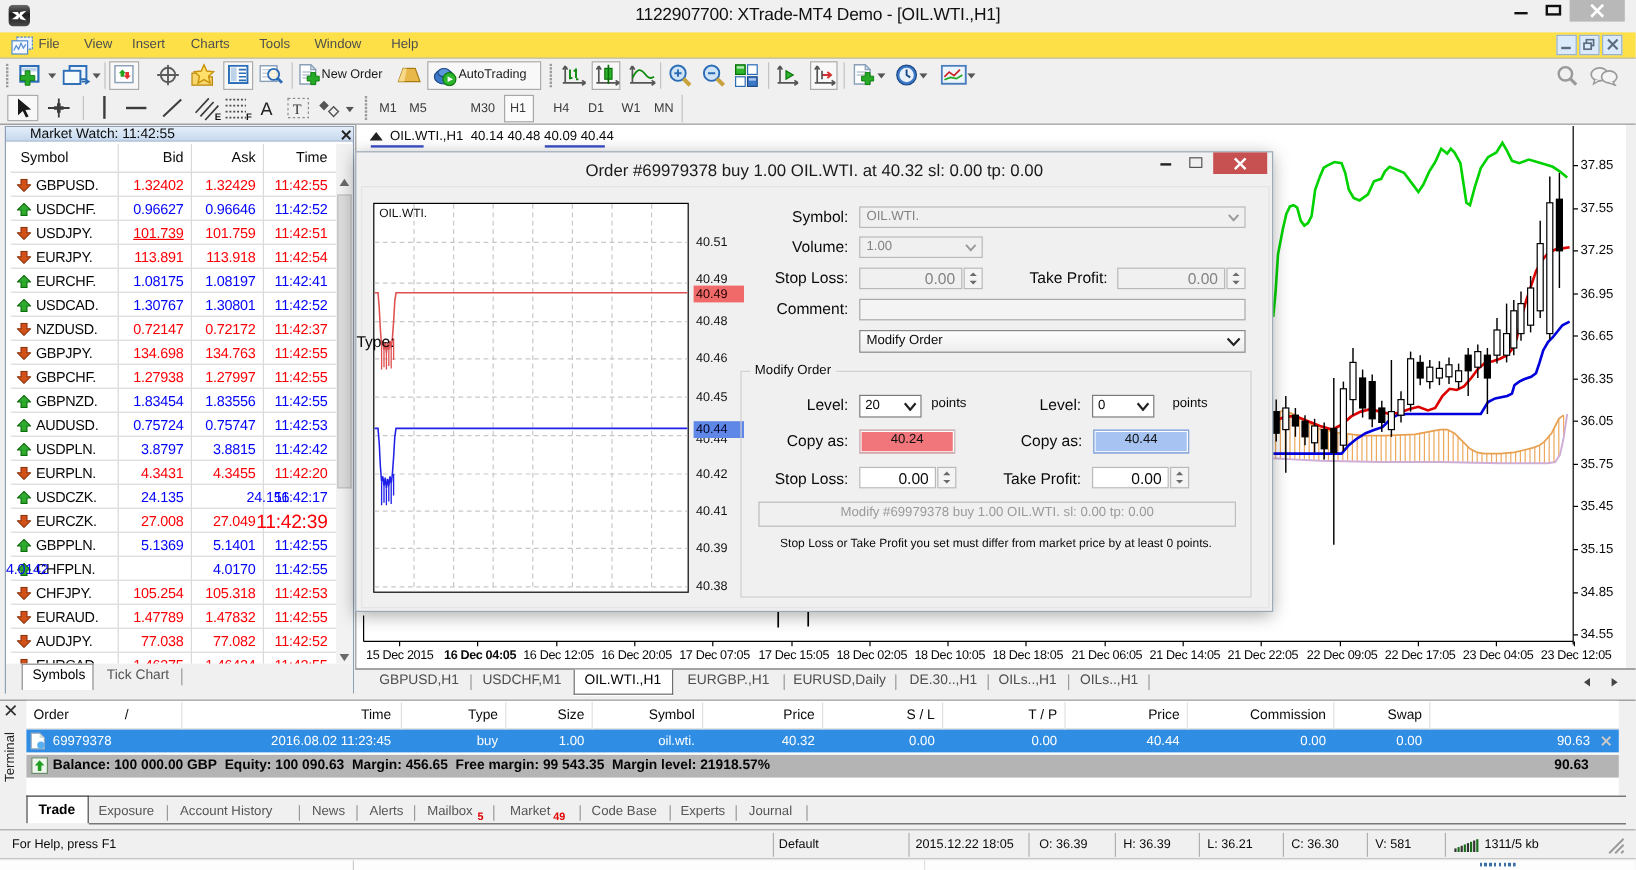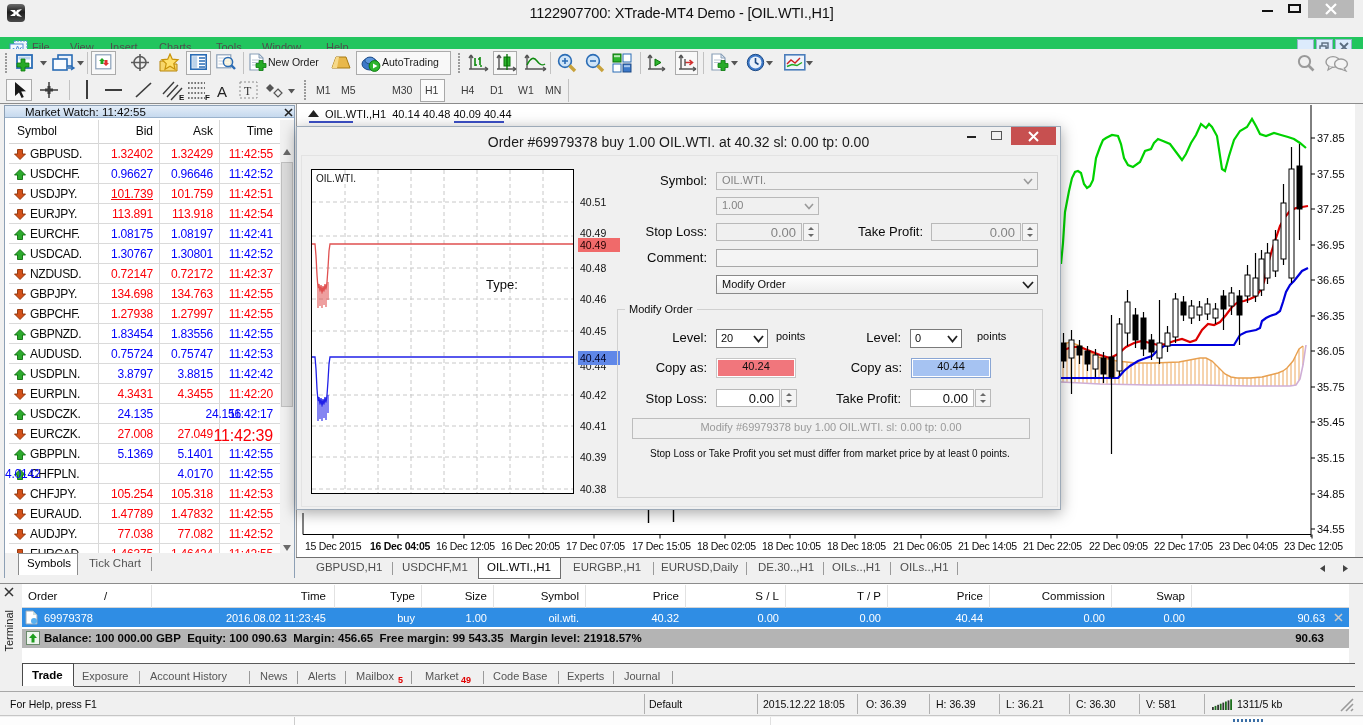--- a/index.html
+++ b/index.html
@@ -23,21 +23,21 @@
       <path d="M3 6 L8 6 L9 8 L10 6 L15 5 L11 9 L15 13 L10 12 L9 10 L8 12 L3 12 L7 9 Z" fill="#fff"></path>
     </svg>
 <div class="tx" style="left:0;right:0;top:5px;text-align:center;font-size:14.5px;letter-spacing:-0.2px;color:#101010;">1122907700: XTrade-MT4 Demo - [OIL.WTI.,H1]</div>
 <div class="abs" style="left:1262px;top:10px;width:11px;height:2px;background:#111;"></div>
 <div class="abs" style="left:1288px;top:4px;width:13px;height:9px;border:2px solid #111;"></div>
 <div class="abs" style="left:1308px;top:0;width:46px;height:18px;background:#b8b8b8;"></div>
 <svg class="abs" style="left:1325px;top:3px;" width="12" height="12">
       <path d="M1 1 L11 11 M11 1 L1 11" stroke="#fff" stroke-width="2.2"></path>
     </svg>
 </div>
-<div class="abs" style="left:0;top:37px;width:1363px;height:22px;background:#22c55e;border-bottom:1px solid #b3b3b3;">
+<div class="abs" style="left:0;top:27px;width:1363px;height:22px;background:#fde047;border-bottom:1px solid #b3b3b3;">
 <svg class="abs" style="left:9px;top:3px;" width="19" height="17">
       <rect x="5" y="1" width="13" height="10" fill="#eef4fb" stroke="#4f8ad2" stroke-dasharray="2 1"></rect>
       <rect x="1" y="4" width="13" height="11" fill="#f6fafe" stroke="#4f8ad2"></rect>
       <path d="M2.5 12 l2 -4 l2 3 l2 -5 l2 4 l2 -3" stroke="#4f8ad2" fill="none"></path>
     </svg>
 <div class="tx" style="left:32px;top:4px;font-size:11px;color:#4e4e4e;">File</div>
 <div class="tx" style="left:70px;top:4px;font-size:11px;color:#4e4e4e;">View</div>
 <div class="tx" style="left:110px;top:4px;font-size:11px;color:#4e4e4e;">Insert</div>
 <div class="tx" style="left:159px;top:4px;font-size:11px;color:#4e4e4e;">Charts</div>
 <div class="tx" style="left:216px;top:4px;font-size:11px;color:#4e4e4e;">Tools</div>
@@ -657,23 +657,24 @@
 <div class="tx" style="left:283px;top:233px;font-size:10.5px;color:#111;">40.44</div>
 <div class="tx" style="left:283px;top:262px;font-size:10.5px;color:#111;">40.42</div>
 <div class="tx" style="left:283px;top:293px;font-size:10.5px;color:#111;">40.41</div>
 <div class="tx" style="left:283px;top:324px;font-size:10.5px;color:#111;">40.39</div>
 <div class="tx" style="left:283px;top:356px;font-size:10.5px;color:#111;">40.38</div>
 <div class="abs" style="left:281px;top:111px;width:42px;height:14px;background:#f06a6a;"></div>
 <div class="tx" style="left:283px;top:112px;font-size:10.5px;color:#200000;">40.49</div>
 <div class="abs" style="left:281px;top:224px;width:42px;height:14px;background:#5f87e8;"></div>
 <div class="tx" style="left:283px;top:225px;font-size:10.5px;color:#000020;">40.44</div>
 <div class="tx" style="left:0;top:46px;width:410px;text-align:right;font-size:13px;color:#0a0a0a;">Symbol:</div>
+<div class="tx" style="left:0;top:71px;width:410px;text-align:right;font-size:13px;color:#0a0a0a;">Volume:</div>
 <div class="tx" style="left:0;top:97px;width:410px;text-align:right;font-size:13px;color:#0a0a0a;">Stop Loss:</div>
 <div class="tx" style="left:0;top:123px;width:410px;text-align:right;font-size:13px;color:#0a0a0a;">Comment:</div>
-<div class="tx" style="left:0;top:150px;width:410px;text-align:center;font-size:13px;color:#0a0a0a;">Type:</div>
+<div class="tx" style="left:0;top:150px;width:410px;text-align:left;font-size:13px;color:#0a0a0a;">Type:</div>
 <div class="abs" style="left:419px;top:45px;width:322px;height:18px;background:#f0f0f0;border:1px solid #b9b9b9;"></div>
 <div class="tx" style="left:425px;top:47px;font-size:11px;color:#838383;">OIL.WTI.</div>
 <svg class="abs" style="left:726px;top:51px;" width="10" height="7">
       <path d="M1 1 L5 5.5 L9 1" stroke="#9a9a9a" stroke-width="1.6" fill="none"></path>
     </svg>
 <div class="abs" style="left:419px;top:70px;width:103px;height:18px;background:#f0f0f0;border:1px solid #b9b9b9;"></div>
 <div class="tx" style="left:425px;top:72px;font-size:11px;color:#838383;">1.00</div>
 <svg class="abs" style="left:507px;top:76px;" width="10" height="7">
       <path d="M1 1 L5 5.5 L9 1" stroke="#9a9a9a" stroke-width="1.6" fill="none"></path>
     </svg>

